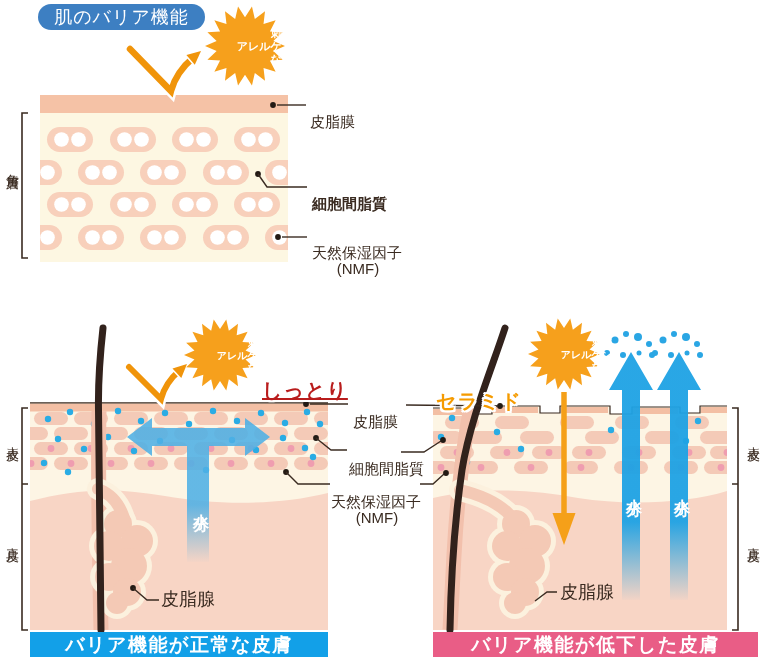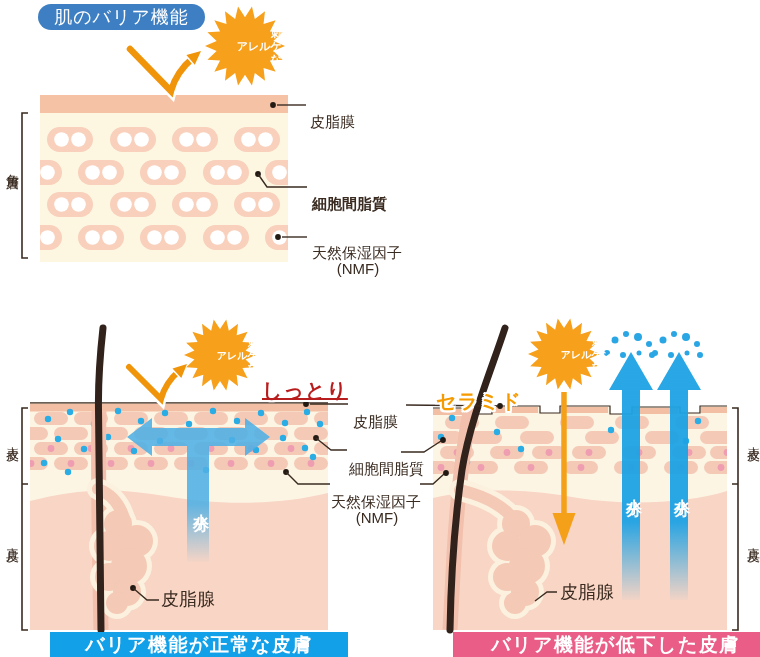--- a/index.html
+++ b/index.html
@@ -17,21 +17,21 @@
          color:#fff;font-weight:normal;font-size:18px;letter-spacing:1px;}
   .bursttxt{position:absolute;z-index:3;width:96px;text-align:right;color:#fff;font-weight:bold;}
   .bursttxt.big{font-size:11px;line-height:13px;}
   .bursttxt.sm{font-size:10px;line-height:12.5px;}
   .cond{position:absolute;z-index:3;font-size:20px;font-weight:800;letter-spacing:1px;
         text-shadow:-2px -2px 0 #fff,2px -2px 0 #fff,-2px 2px 0 #fff,2px 2px 0 #fff,
                     0 -2px 0 #fff,0 2px 0 #fff,-2px 0 0 #fff,2px 0 0 #fff;}
   .water{position:absolute;z-index:3;writing-mode:vertical-rl;text-orientation:upright;
          color:#fff;font-weight:bold;font-size:16px;letter-spacing:2px;}
   .banner{position:absolute;z-index:3;width:298px;height:25px;display:flex;align-items:center;
-          justify-content:center;color:#fff;font-weight:bold;font-size:19px;letter-spacing:1.5px;margin-left:20px;}
+          justify-content:center;color:#fff;font-weight:bold;font-size:19px;letter-spacing:1.5px;}
 </style>
 </head>
 <body>
 
 <div id="stage">
 
 <svg width="760" height="657" viewBox="0 0 760 657">
   <defs>
     <g id="burstShape">
       <polygon points="1,0 .709,.125 .94,.342 .623,.36 .766,.643 .463,.552 .5,.866 .246,.677 .174,.985 0,.72 -.174,.985 -.246,.677 -.5,.866 -.463,.552 -.766,.643 -.623,.36 -.94,.342 -.709,.125 -1,0 -.709,-.125 -.94,-.342 -.623,-.36 -.766,-.643 -.463,-.552 -.5,-.866 -.246,-.677 -.174,-.985 0,-.72 .174,-.985 .246,-.677 .5,-.866 .463,-.552 .766,-.643 .623,-.36 .94,-.342 .709,-.125"></polygon>

